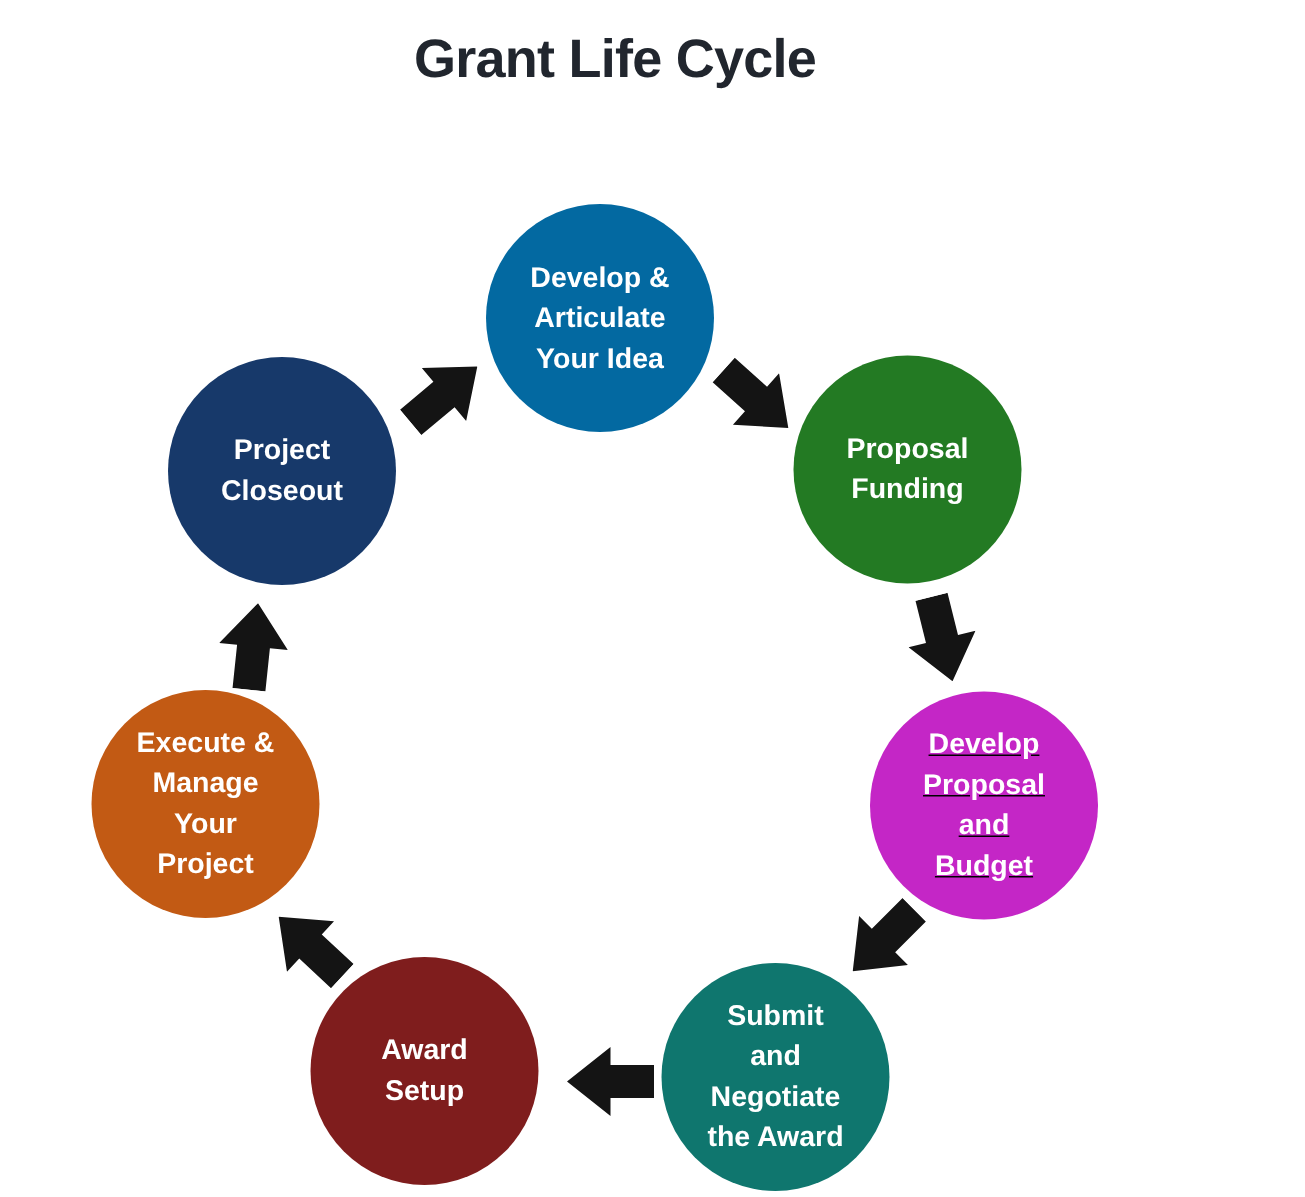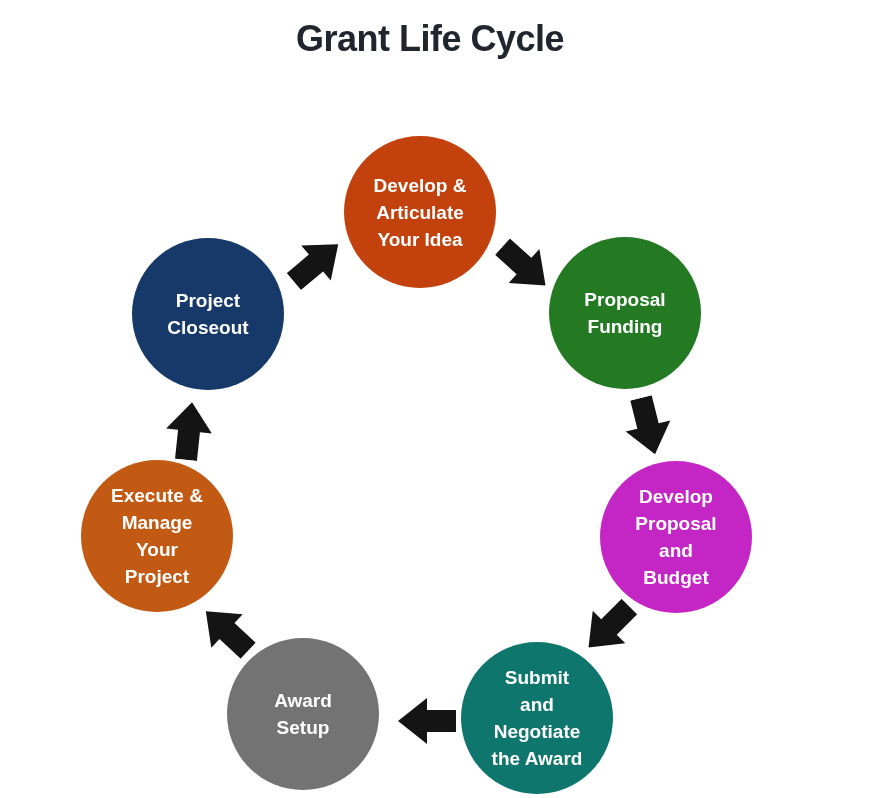--- a/index.html
+++ b/index.html
@@ -7,21 +7,20 @@
     padding: 0;
     background: #ffffff;
     font-family: "Liberation Sans", sans-serif;
   }
   .page {
     position: relative;
     width: 772px;
     height: 798px;
     background: #ffffff;
     overflow: hidden;
-    margin-left: 20px;
   }
   .title {
     position: absolute;
     left: 0;
     top: 18px;
     width: 820px;
     text-align: center;
     font-size: 36px;
     font-weight: 700;
     letter-spacing: -0.5px;
@@ -68,42 +67,42 @@
 </style>
 </head>
 <body>
 
 <div class="page" style="background: rgb(255, 255, 255);">
 
   <div class="title" style="color: rgb(33, 38, 46);">Grant Life Cycle</div>
 
   <div class="diagram">
 
-    <div class="circle c0" style="background: #c2410c;">
+    <div class="circle c0" style="background: #0369a1;">
       <span class="circle-label">Develop &amp;
 Articulate
 Your Idea</span>
     </div>
     <div class="circle c1" style="background: rgb(35, 122, 35);">
       <span class="circle-label">Proposal
 Funding</span>
     </div>
-    <div class="circle c2" style="background: rgb(196, 38, 198);">
+    <div class="circle c2" style="background: rgb(196, 38, 198); text-decoration: underline;">
       <span class="circle-label">Develop
 Proposal
 and
 Budget</span>
     </div>
     <div class="circle c3" style="background: #0f766e;">
       <span class="circle-label">Submit
 and
 Negotiate
 the Award</span>
     </div>
-    <div class="circle c4" style="background: #737373;">
+    <div class="circle c4" style="background: #7f1d1d;">
       <span class="circle-label">Award
 Setup</span>
     </div>
     <div class="circle c5" style="background: rgb(194, 90, 20);">
       <span class="circle-label">Execute &amp;
 Manage
 Your
 Project</span>
     </div>
     <div class="circle c6" style="background: rgb(23, 57, 106);">

